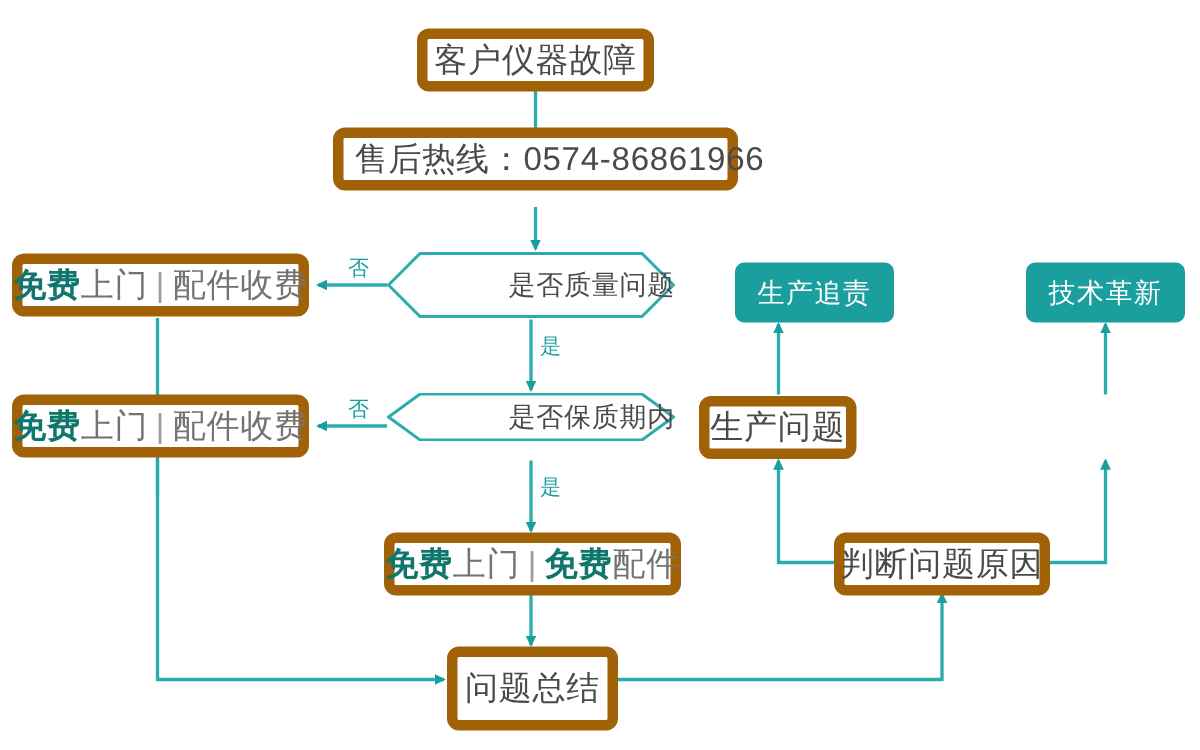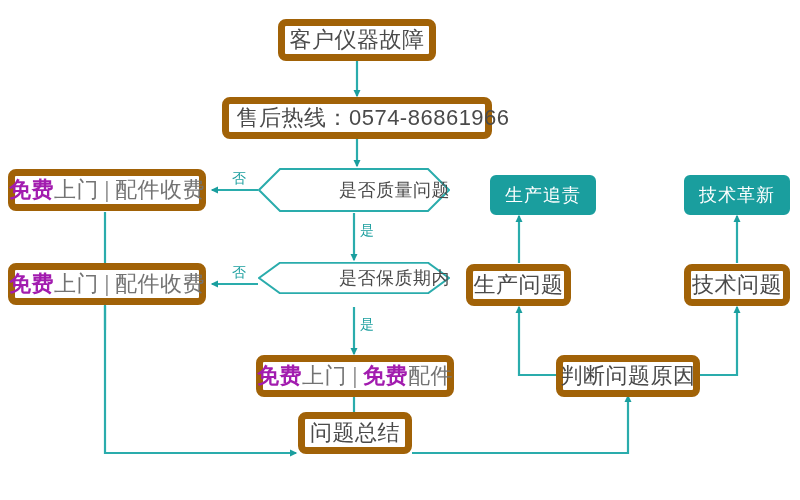--- a/index.html
+++ b/index.html
@@ -58,21 +58,21 @@
   }
   .hex-shape {
     position: absolute;
     left: 0;
     top: 0;
     width: 100%;
     height: 100%;
     z-index: -1;
   }
   .hl {
-    color: #a21caf;
+    color: #0f766e;
     font-weight: bold;
   }
   .sep {
     color: #9b9b9b;
     padding: 0 5px;
     font-weight: normal;
   }
   .dk {
     color: #737373;
   }
@@ -124,21 +124,21 @@
       <path d="M519,263 L519,216" marker-end="url(#arr)"></path>
 
       <path d="M737,263 L737,216" marker-end="url(#arr)"></path>
     </g>
   </svg>
 
   <div class="node node-rounded" style="left:278px; top:19px; width:158px; height:42px;">
     <span>客户仪器故障</span>
   </div>
 
-  <div class="node node-rounded" style="left:222px; top:97px; width:270px; height:42px;padding-left:32px;">
+  <div class="node node-rounded" style="left:222px; top:85px; width:270px; height:42px;padding-left:32px;">
     <span>售后热线：0574-86861966</span>
   </div>
 
   <div class="node node-hex" style="left:258px; top:168px; width:192px; height:44px;">
     <svg class="hex-shape" viewBox="0 0 192 44" preserveAspectRatio="none">
       <polygon points="22,1 170,1 191,22 170,43 22,43 1,22" fill="#ffffff" stroke="#2aacac" stroke-width="2" vector-effect="non-scaling-stroke"></polygon>
     </svg>
     <span>是否质量问题</span>
   </div>
 
@@ -168,37 +168,34 @@
       <span class="dk">上门</span>
       <span class="sep">|</span>
       <span class="hl">免费</span>
       <span class="dk">配件</span>
   </div>
 
   <div class="node node-rounded" style="left:466px; top:264px; width:105px; height:42px;">
     <span>生产问题</span>
   </div>
 
-  <div class="node node-rounded" style="left:684px; top:264px; width:106px; height:42px;">
-    <span>技术问题</span>
-  </div>
 
   <div class="node node-filled" style="left:466px; top:175px; width:106px; height:40px;margin-left:24px;">
     <span>生产追责</span>
   </div>
 
   <div class="node node-rounded" style="left:556px; top:355px; width:144px; height:42px;">
     <span>判断问题原因</span>
   </div>
 
   <div class="node node-filled" style="left:684px; top:175px; width:106px; height:40px;">
     <span>技术革新</span>
   </div>
 
-  <div class="node node-rounded" style="left:298px; top:412px; width:114px; height:42px;">
+  <div class="node node-rounded" style="left:298px; top:431px; width:114px; height:56px;">
     <span>问题总结</span>
   </div>
 
   <div class="edge-label" style="left:232px; top:170px;">
     <span>否</span>
   </div>
   <div class="edge-label" style="left:360px; top:222px;">
     <span>是</span>
   </div>
   <div class="edge-label" style="left:232px; top:264px;">

